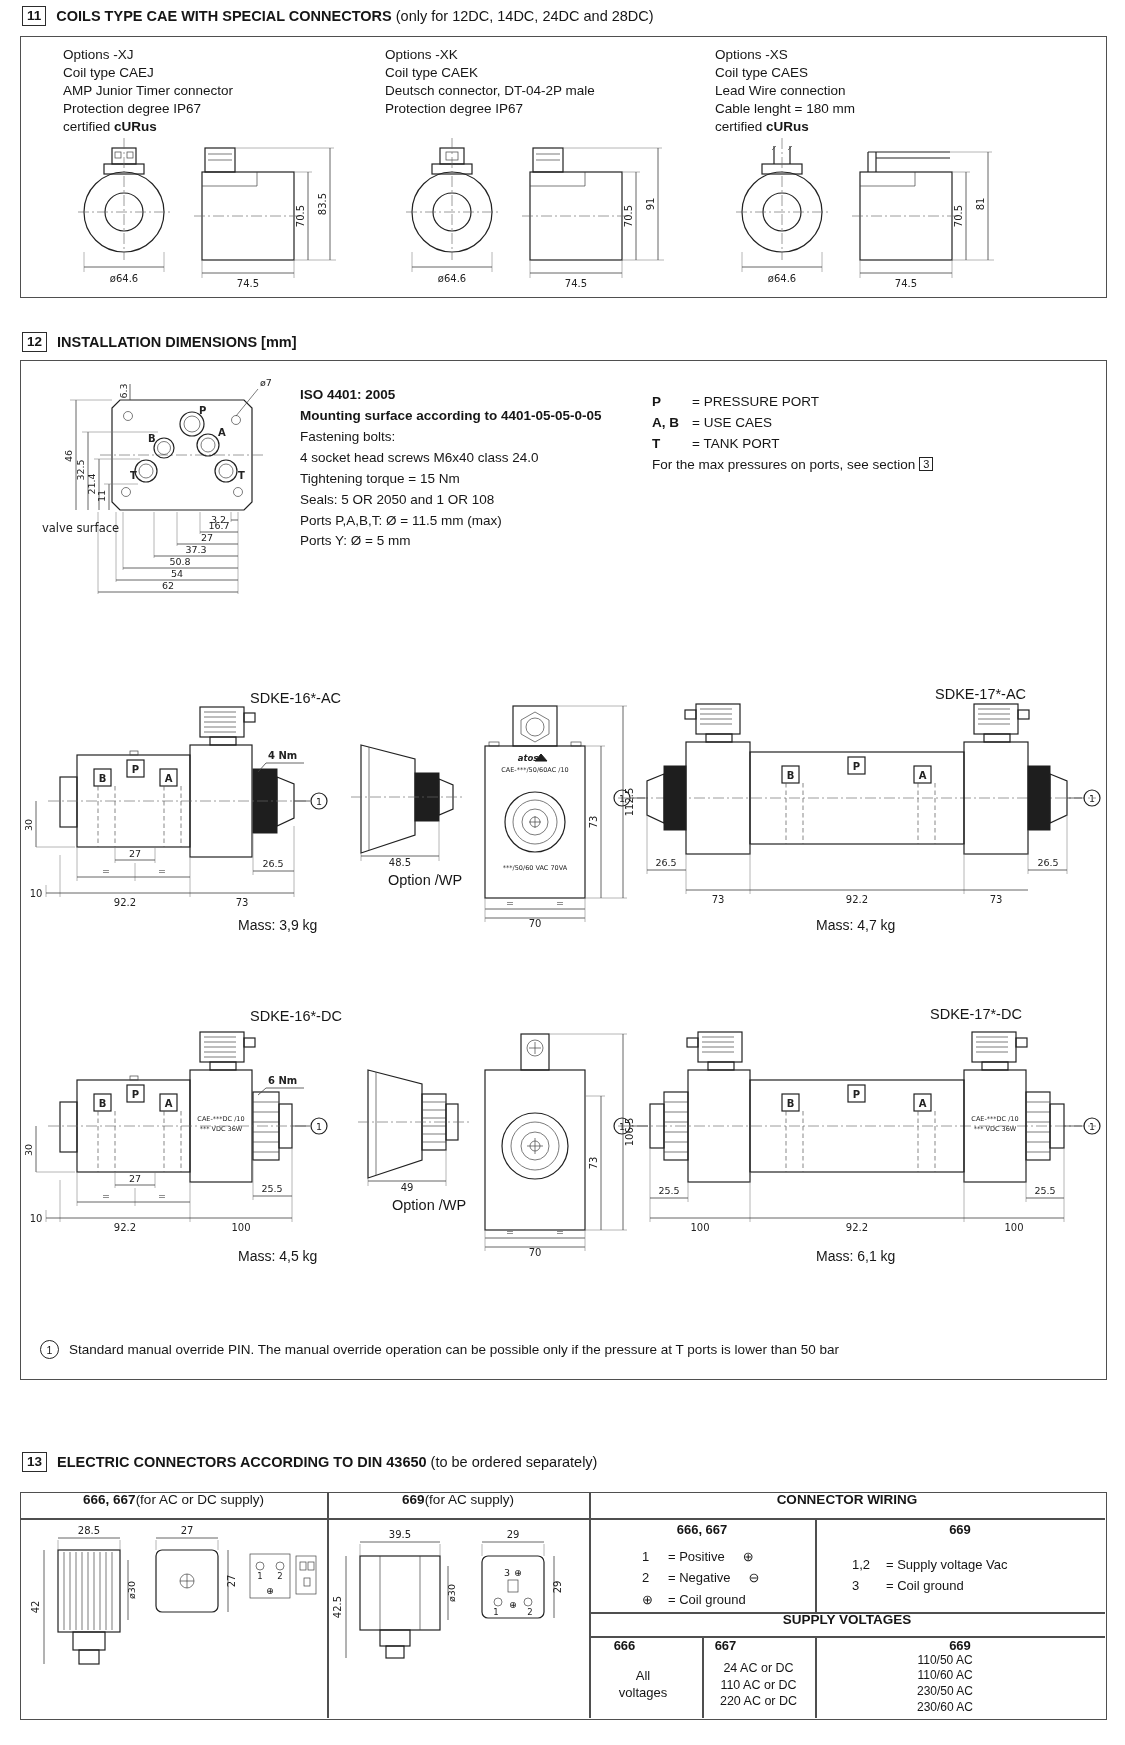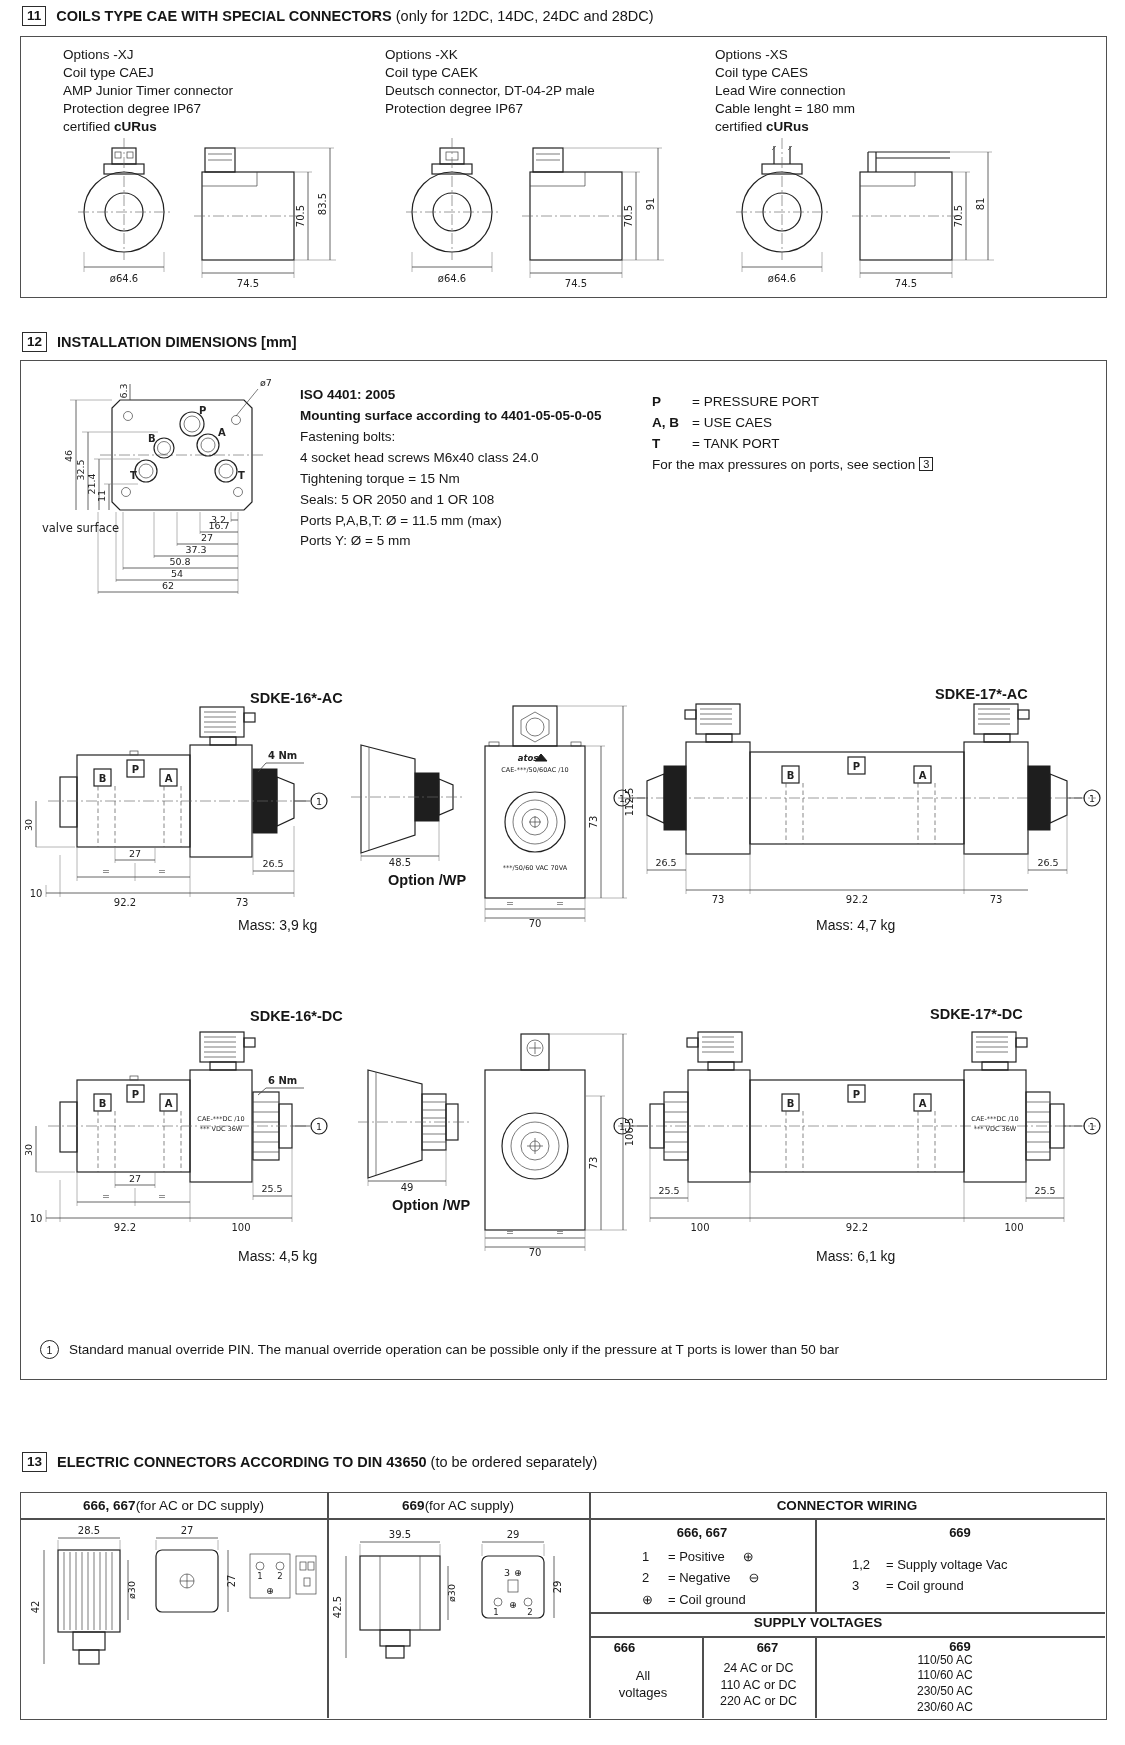--- a/index.html
+++ b/index.html
@@ -10,30 +10,30 @@
   .hdr{position:absolute;display:flex;align-items:flex-start;gap:10px}
   .hnum{border:1.7px solid #2c2c2c;font-weight:bold;font-size:13.5px;padding:0 4px;line-height:18px}
   .ht{font-size:14.5px;line-height:20px}
   .opt{position:absolute;width:312px;font-size:13.5px;line-height:1.34}
   .opt .t{font-weight:normal}
   .b{font-weight:bold}
   .iso{position:absolute;font-size:13.5px;line-height:1.55;width:360px}
   .legend{position:absolute;font-size:13.5px;line-height:1.55}
   .lk{display:inline-block;width:40px;font-weight:bold}
   .box3{border:1.3px solid #222;padding:0 3px;font-size:11px;position:relative;top:-1px}
-  .dlab{position:absolute;font-weight:bold;font-size:14.5px}
+  .dlab{position:absolute;font-weight:normal;font-size:14.5px}
   .mass{position:absolute;font-size:14px}
   .note{position:absolute;font-size:13.5px;display:flex;gap:10px;align-items:center}
   .circ1{display:inline-flex;width:17px;height:17px;border:1.3px solid #222;border-radius:50%;
          align-items:center;justify-content:center;font-size:10.5px;flex:none}
   .tbl{position:absolute;border:1.6px solid #4f4f4f}
   .div{position:absolute;background:#4f4f4f}
   .cell{position:absolute;display:flex;align-items:center;justify-content:center;
         font-size:13.5px;text-align:center;flex-direction:column}
-  .cellrow{position:absolute;display:flex;align-items:center;justify-content:center;font-size:13.5px}
+  .cellrow{position:absolute;display:flex;align-items:flex-start;justify-content:center;font-size:13.5px}
   .wrow{display:flex;font-size:13px;line-height:1.65}
   .wk{width:26px;flex:none}
   .wsym{margin-left:18px}
   svg{overflow:visible}
   svg text{font-family:"DejaVu Sans",sans-serif;font-size:10.5px;fill:#222}
   .pt{font-size:10px;font-weight:bold}
   .t10{font-size:10px}
   .t9{font-size:9.5px}
   .tiny{font-size:6.5px}
   .brandt{font-size:8.5px;font-weight:bold;font-style:italic}
@@ -796,27 +796,27 @@
   <div class="wrow">
       <span class="wk" style="width:34px">1,2</span>
       <span>= Supply voltage Vac</span>
     </div>
   <div class="wrow">
       <span class="wk" style="width:34px">3</span>
       <span>= Coil ground</span>
     </div>
 </div>
 
-<div class="cellrow b" style="left:560px;top:1612px;width:516px;height:20px">SUPPLY VOLTAGES</div>
+<div class="cellrow b" style="left:589px;top:1612px;width:516px;height:20px">SUPPLY VOLTAGES</div>
 <div class="cellrow b" style="left:568px;top:1638px;width:113px;height:18px;font-size:13px">666</div>
 <div class="cell" style="left:589px;top:1660px;width:108px;height:50px;font-size:13px;line-height:1.3">
   <div>All</div>
     <div>voltages</div>
 </div>
-<div class="cellrow b" style="left:706px;top:1638px;width:123px;height:18px;font-size:13px">667</div>
+<div class="cellrow b" style="left:664px;top:1638px;width:123px;height:18px;font-size:13px">667</div>
 <div class="cell" style="left:702px;top:1656px;width:113px;height:58px;font-size:12.5px;line-height:1.35">
   <div>24 AC or DC</div>
     <div>110 AC or DC</div>
     <div>220 AC or DC</div>
 </div>
 <div class="cellrow b" style="left:815px;top:1638px;width:290px;height:16px;font-size:13px">669</div>
 <div class="cell" style="left:815px;top:1652px;width:260px;height:64px;font-size:12px;line-height:1.3">
   <div>110/50 AC</div>
     <div>110/60 AC</div>
     <div>230/50 AC</div>

